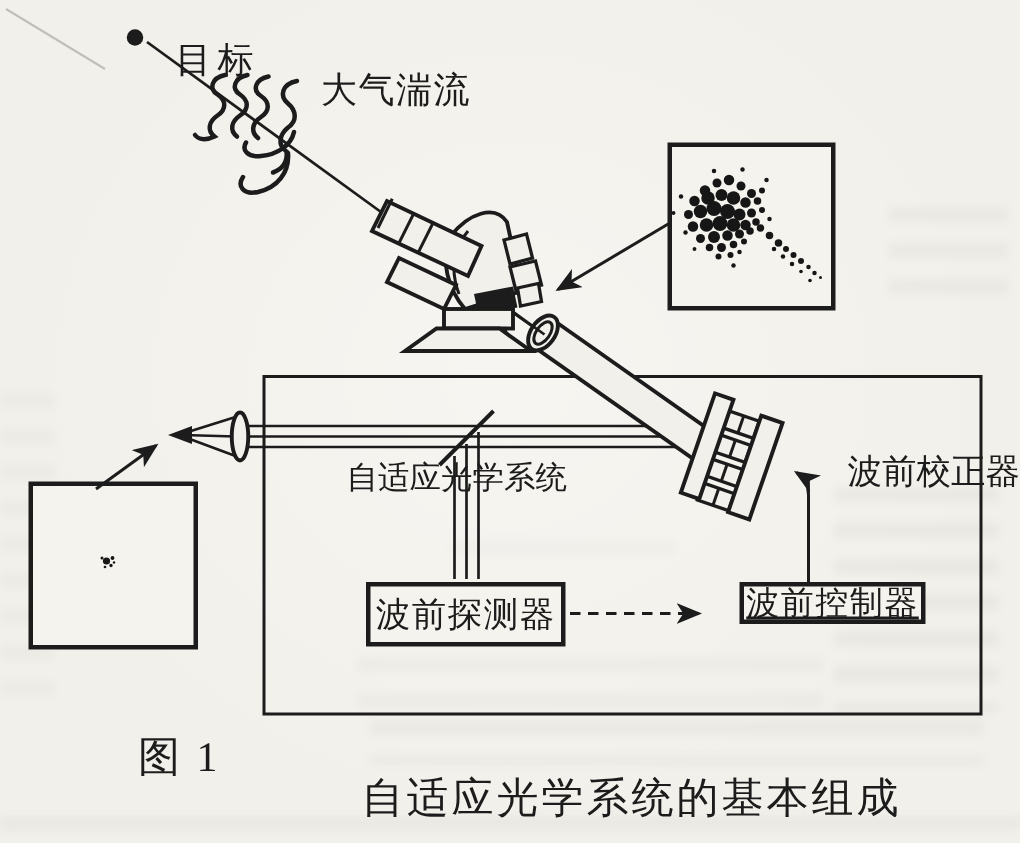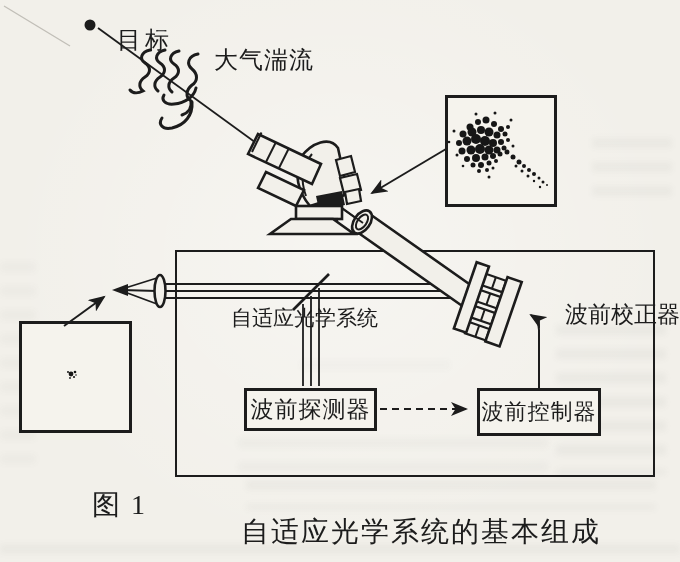--- a/index.html
+++ b/index.html
@@ -63,21 +63,21 @@
   <div class="boxline" style="left:175px;top:250px;width:480px;height:227px;border-width:2.5px;"></div>
 
   <div class="boxline imgbox" style="left:445px;top:95px;width:112px;height:112px;"></div>
 
   <div class="boxline imgbox" style="left:19px;top:321px;width:113px;height:112px;"></div>
 
   <div class="smallbox" style="left:244px;top:388px;width:133px;height:43px;">
     <span class="lbl">波前探测器</span>
   </div>
 
-  <div class="smallbox" style="left:477px;top:388px;width:124px;height:48px;">
+  <div class="smallbox" style="left:493px;top:388px;width:124px;height:28px;text-decoration:underline;">
     <span class="lbl" style="font-size:22px;">波前控制器</span>
   </div>
 
   <svg class="overlay" width="680" height="562" viewBox="0 0 680 562">
     <defs>
       <marker id="ah" markerUnits="userSpaceOnUse" markerWidth="18" markerHeight="14" refX="15" refY="7" orient="auto">
         <path d="M0,0 L17,7 L0,14 L4.5,7 Z" fill="#1c1c1c"></path>
       </marker>
     </defs>
 

